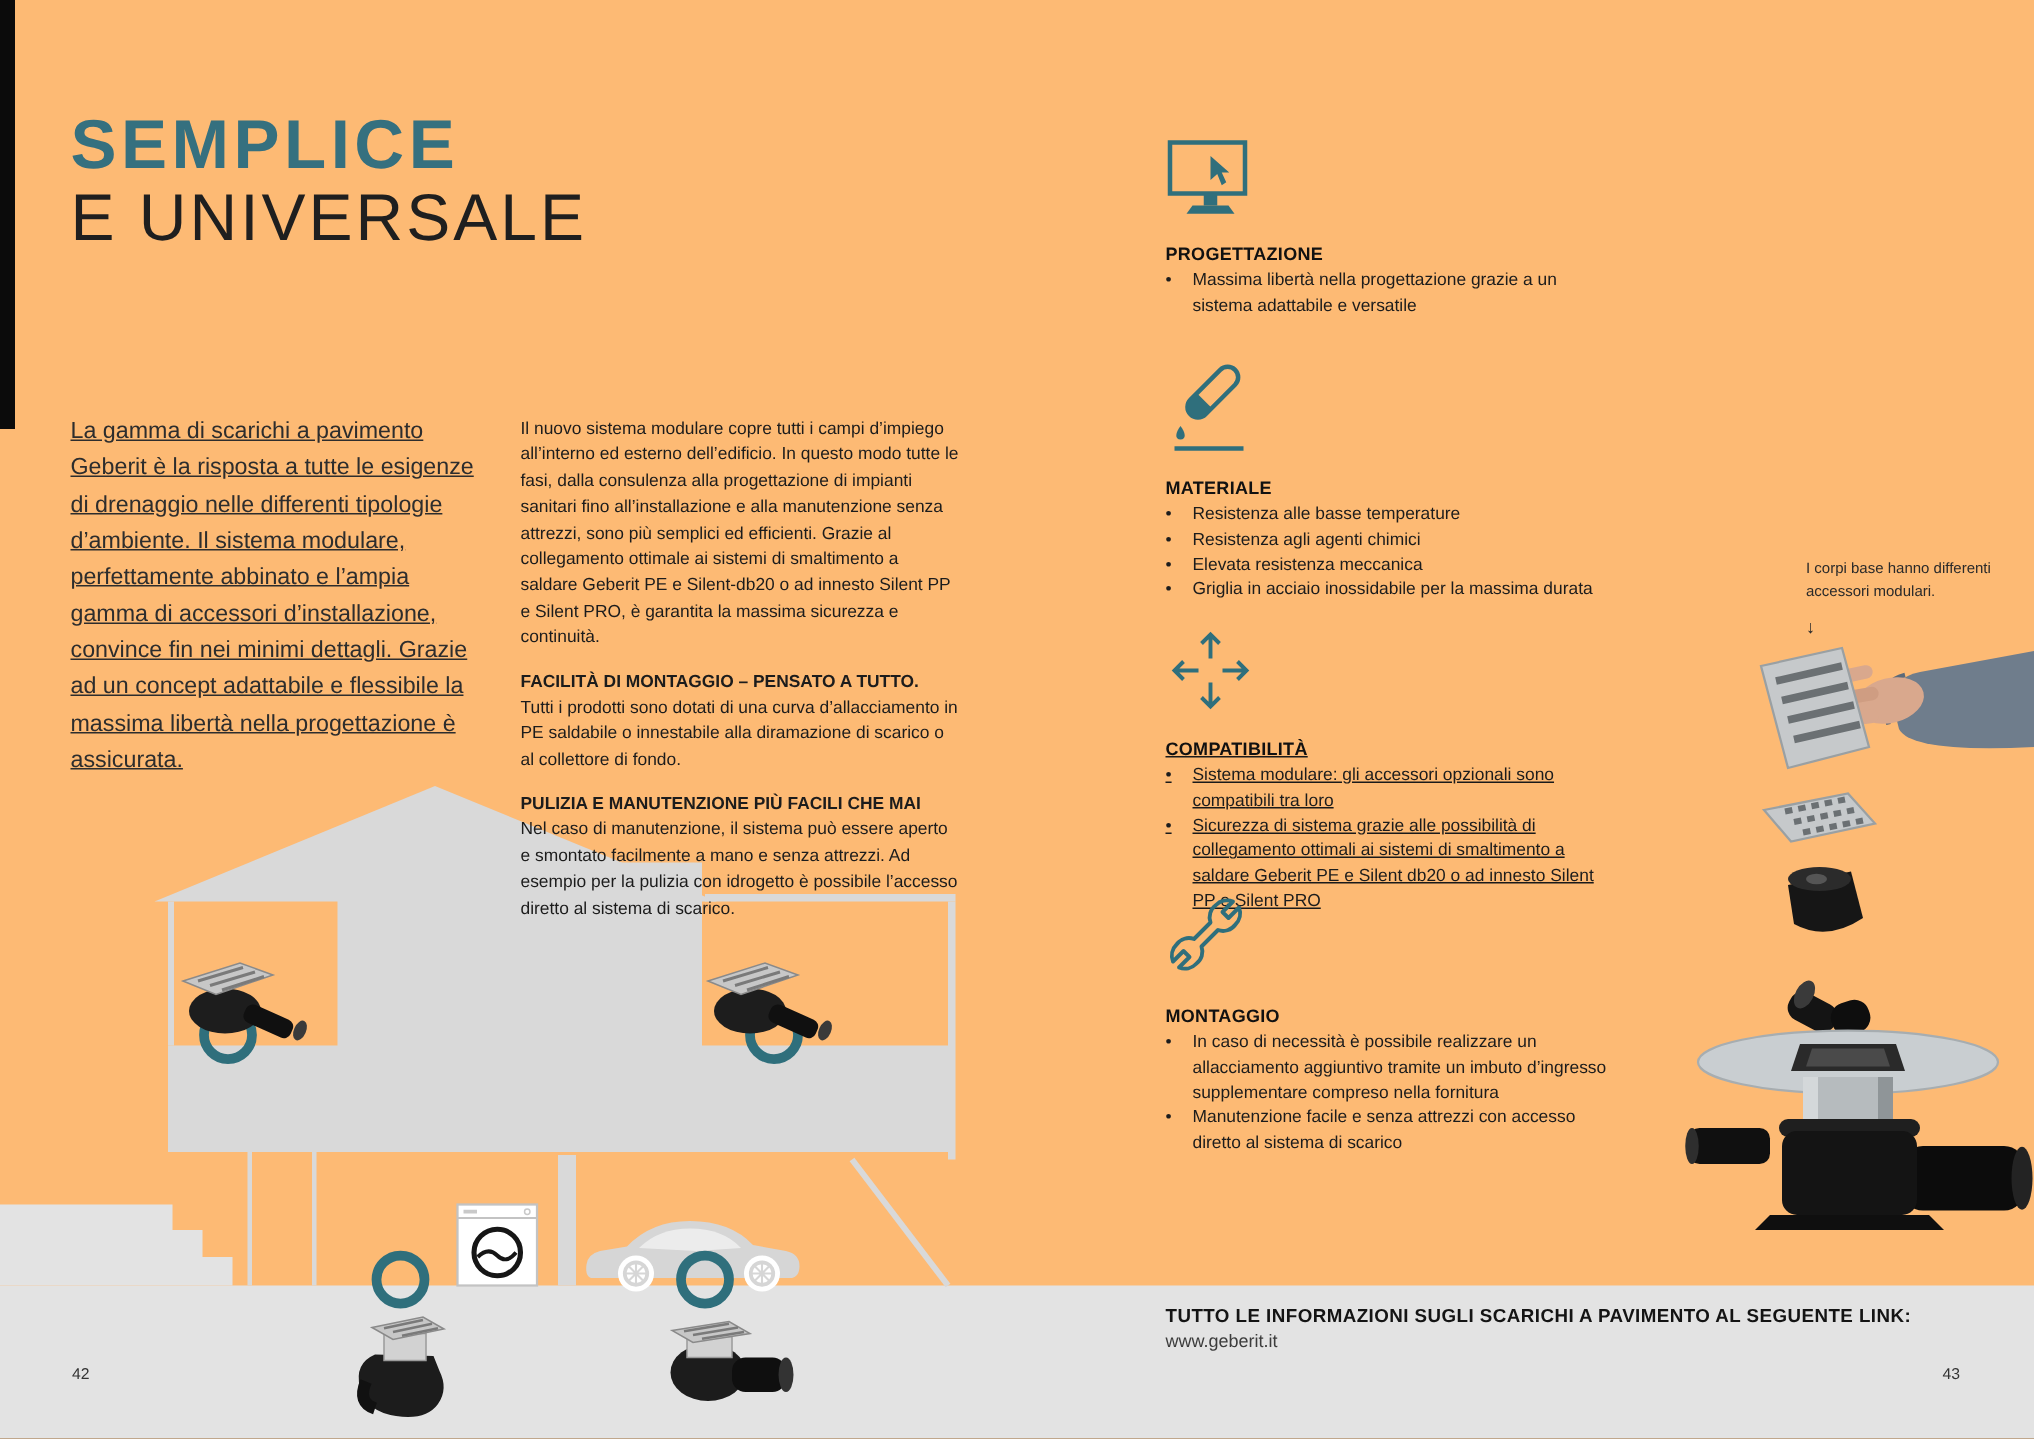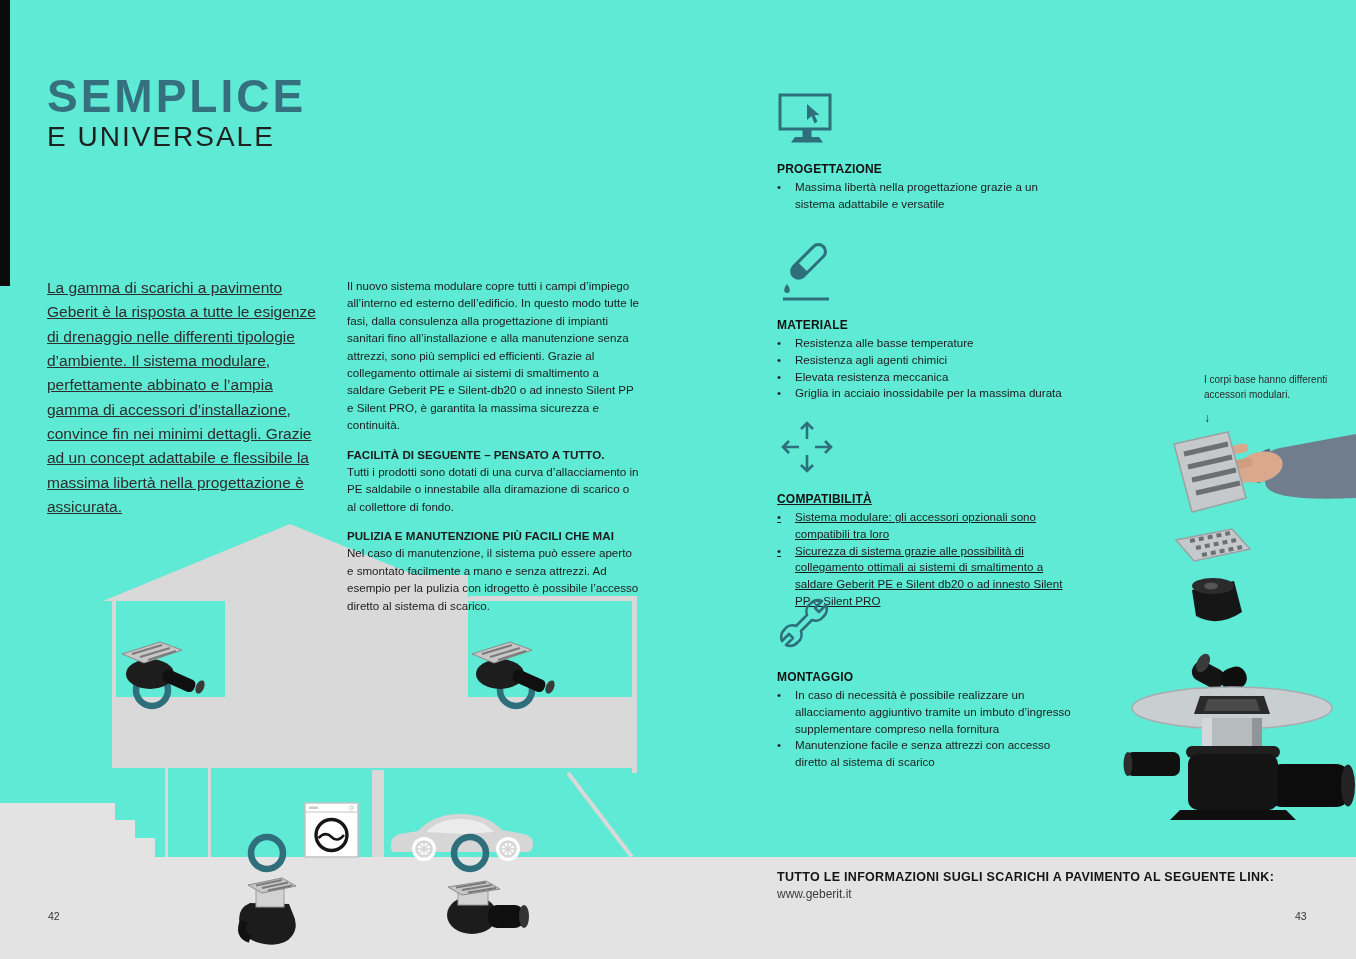--- a/index.html
+++ b/index.html
@@ -1,31 +1,31 @@
 <!DOCTYPE html>
 <html><head>
 <meta charset="utf-8">
 <style>
   * { margin:0; padding:0; box-sizing:border-box; }
   html,body { background:#888; }
   body { font-family:"Liberation Sans", sans-serif; }
   #spread {
     position:relative; width:1356px; height:959px;
-    background:#5eead4; overflow:hidden; margin:0 auto;
+    background:#fdba74; overflow:hidden; margin:0 auto;
     color:#1a1a1a;
   }
   .abs { position:absolute; }
 
   
   #edge-shadow { left:0; top:0; width:10px; height:286px; background:#0b0b0b; }
 
   
   #title-block { left:47px; top:72px; }
   #title-line1 { font-size:46px; font-weight:bold; letter-spacing:3px; color:#35707F; line-height:1.05; }
-  #title-line2 { font-size:28px; font-weight:300; letter-spacing:2px; color:#1f1f1f; line-height:1.1; margin-top:2px; }
+  #title-line2 { font-size:44px; font-weight:300; letter-spacing:2px; color:#1f1f1f; line-height:1.1; margin-top:2px; }
 
   
   #intro { left:47px; top:276px; width:276px; font-size:15.5px; line-height:1.57; color:#2d2d2d;text-decoration:underline; }
 
   
   #article { left:347px; top:277px; width:292px; font-size:11.6px; line-height:1.5; color:#1c1c1c; }
   #article .sec-heading { font-weight:bold; margin-top:12px; }
   #article p { margin:0; }
 
   
@@ -186,21 +186,21 @@
 
   <div class="abs" id="title-block">
     <div id="title-line1">SEMPLICE</div>
     <div id="title-line2">E UNIVERSALE</div>
   </div>
 
   <p class="abs" id="intro">La gamma di scarichi a pavimento Geberit è la risposta a tutte le esigenze di drenaggio nelle differenti tipologie d’ambiente. Il sistema modulare, perfettamente abbinato e l’ampia gamma di accessori d’installazione, convince fin nei minimi dettagli. Grazie ad un concept adattabile e flessibile la massima libertà nella progettazione è assicurata.</p>
 
   <div class="abs" id="article">
     <p>Il nuovo sistema modulare copre tutti i campi d’impiego all’interno ed esterno dell’edificio. In questo modo tutte le fasi, dalla consulenza alla progettazione di impianti sanitari fino all’installazione e alla manutenzione senza attrezzi, sono più semplici ed efficienti. Grazie al collegamento ottimale ai sistemi di smaltimento a saldare Geberit PE e Silent-db20 o ad innesto Silent PP e Silent PRO, è garantita la massima sicurezza e continuità.</p>
-    <div class="sec-heading">FACILITÀ DI SEGUENTE – PENSATO A TUTTO.</div>
+    <div class="sec-heading">FACILITÀ DI MONTAGGIO – PENSATO A TUTTO.</div>
     <p>Tutti i prodotti sono dotati di una curva d’allacciamento in PE saldabile o innestabile alla diramazione di scarico o al collettore di fondo.</p>
     <div class="sec-heading">PULIZIA E MANUTENZIONE PIÙ FACILI CHE MAI</div>
     <p>Nel caso di manutenzione, il sistema può essere aperto e smontato facilmente a mano e senza attrezzi. Ad esempio per la pulizia con idrogetto è possibile l’accesso diretto al sistema di scarico.</p>
   </div>
 
   <div class="abs feature" id="feature-0">
     <div class="icon-box">
       <svg viewBox="0 0 60 60" width="60" height="62">
         <rect x="3" y="8" width="50" height="34" fill="none" stroke="#2F6F7C" stroke-width="3"></rect>
         <polygon points="30,17 30,33 34.5,29 37.5,36.5 40.5,34.5 37.5,28 42.5,28" fill="#2F6F7C"></polygon>

